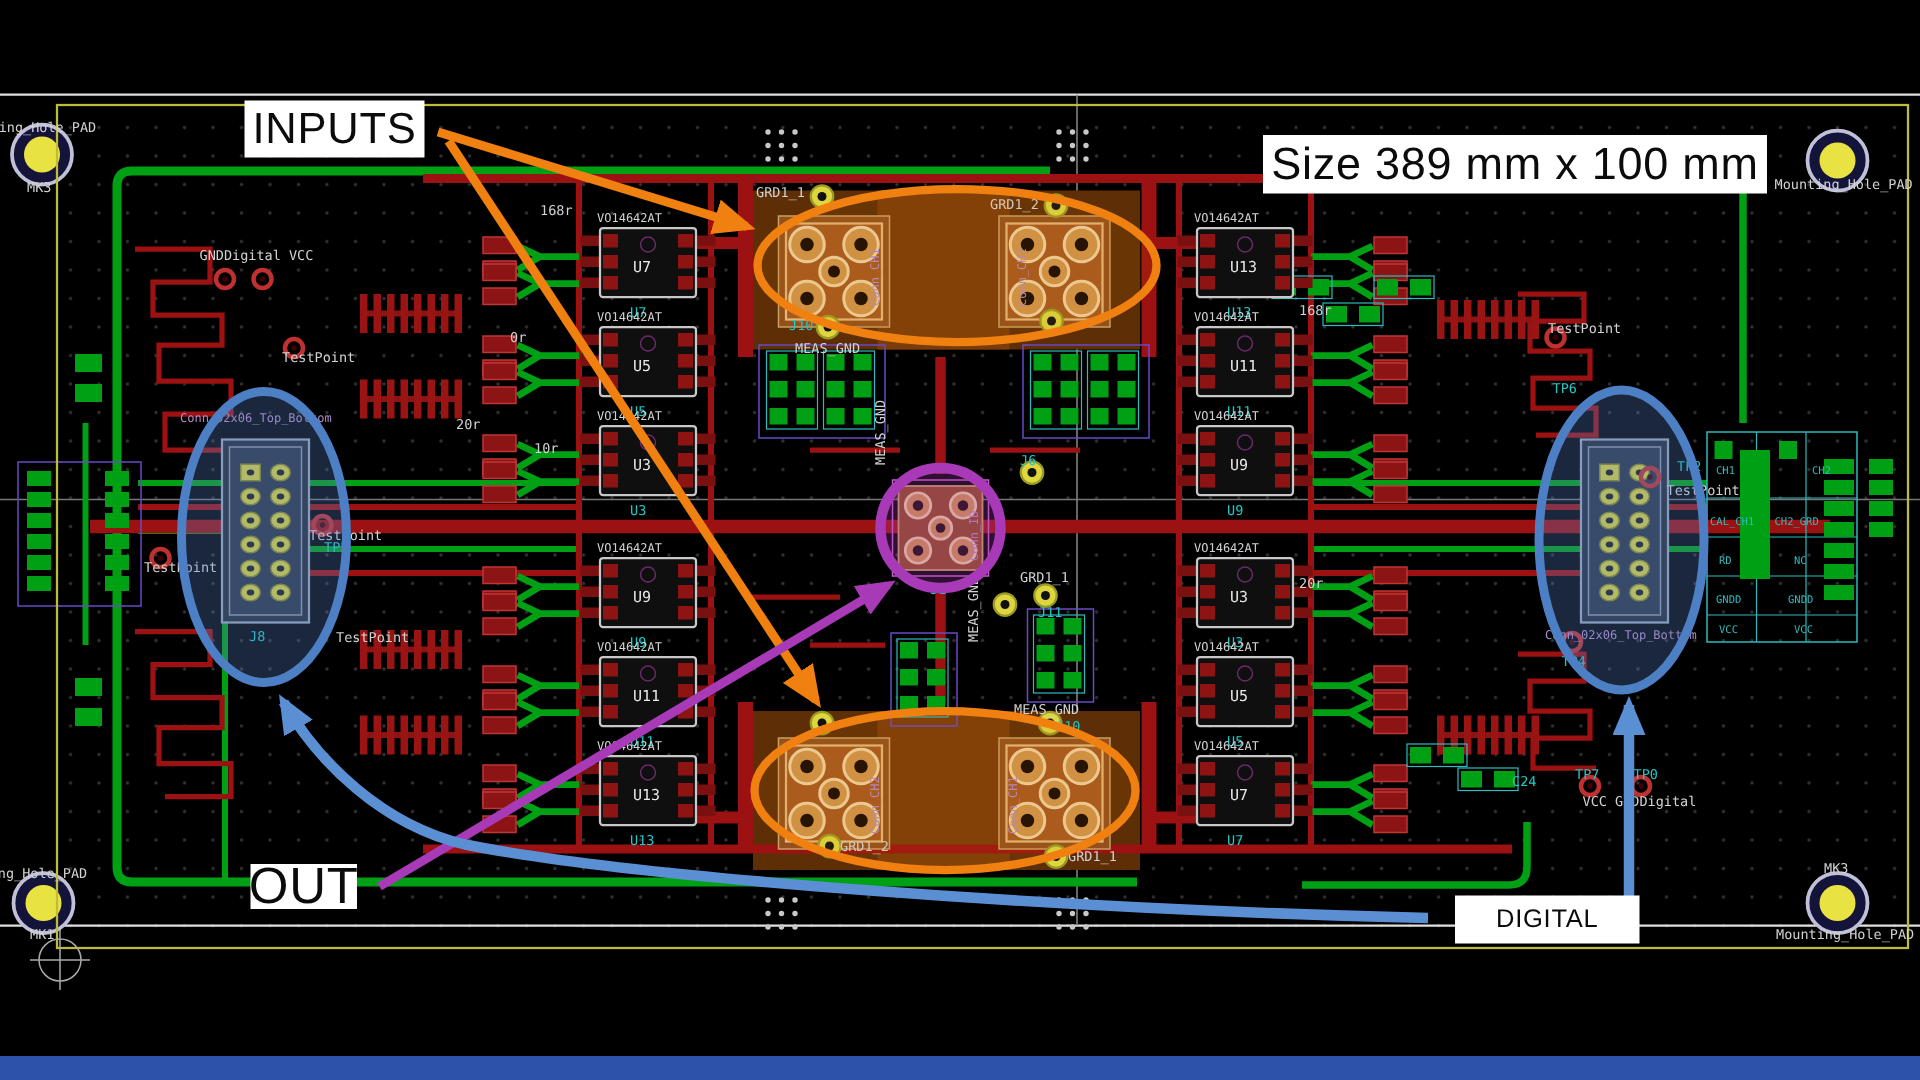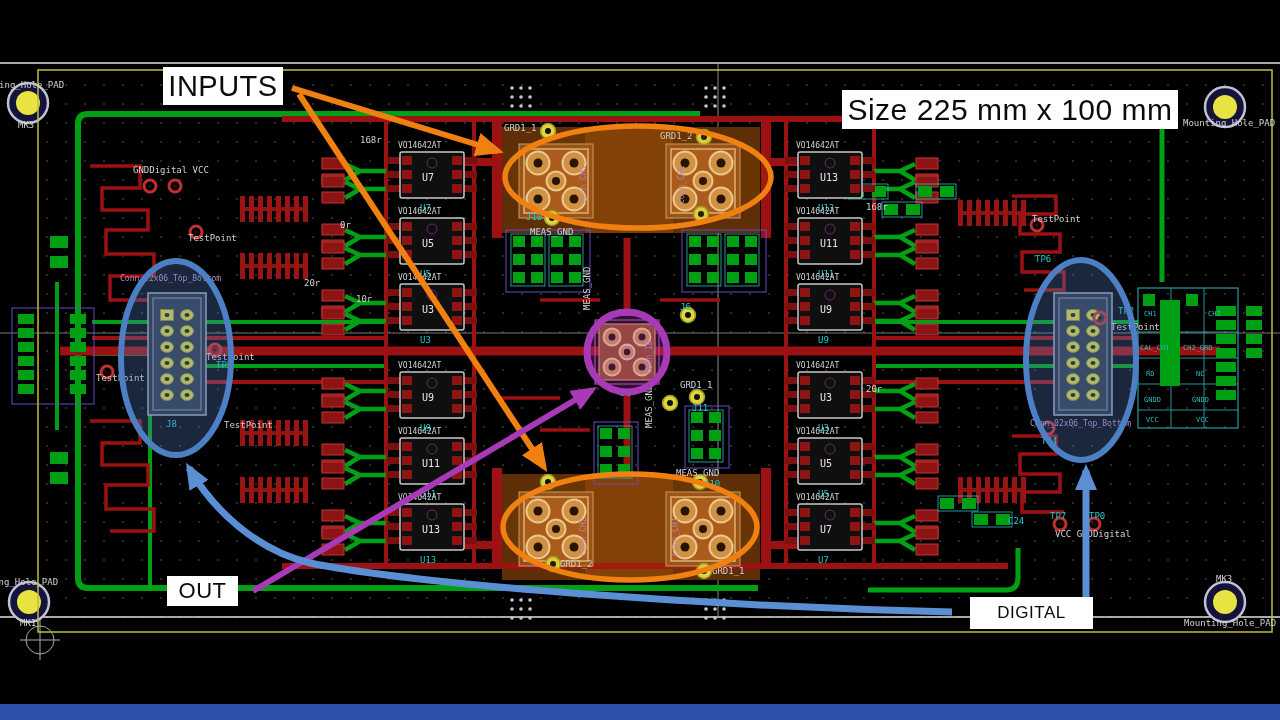--- a/index.html
+++ b/index.html
@@ -4,21 +4,21 @@
 <style>
   html,body{margin:0;padding:0;background:#000;}
   .stage{position:relative;width:1280px;height:720px;background:#000;overflow:hidden;
          font-family:"DejaVu Sans Mono",monospace;}
   svg{position:absolute;left:0;top:0;}
   .anno-label{position:absolute;background:#ffffff;color:#0b0b0b;
               font-family:"Liberation Sans",sans-serif;
               display:flex;align-items:center;justify-content:center;letter-spacing:.5px;}
   #lab-inputs {left:163px;top:67px;width:120px;height:38px;font-size:29px;}
   #lab-size   {left:842px;top:90px;width:336px;height:39px;font-size:30px;}
-  #lab-out    {left:167px;top:576px;width:71px;height:30px;font-size:22px;}
+  #lab-out    {left:167px;top:576px;width:71px;height:30px;font-size:34px;}
   #lab-digital{left:970px;top:597px;width:123px;height:32px;font-size:17px;}
 
   
   text{font-family:"DejaVu Sans Mono",monospace;}
   .silk{fill:#d2d2d2;font-size:9px;}
   .ref{fill:#1ec9c9;font-size:9px;}
   .pname{fill:#b08cc9;font-size:8px;}
   .icref{fill:#e8e8e8;font-size:10px;}
   .part{fill:#d2d2d2;font-size:8px;}
   .tiny{fill:#2dbbbd;font-size:7px;}
@@ -527,16 +527,16 @@
 
     <path d="M292,88 L498,151" stroke="#f08010" stroke-width="6" fill="none" marker-end="url(#mO)"></path>
     <path d="M299,94 L544,467" stroke="#f08010" stroke-width="6" fill="none" marker-end="url(#mO)"></path>
     <path d="M253,591 L592,390" stroke="#a83ab8" stroke-width="6" fill="none" marker-end="url(#mM)"></path>
     <path d="M952,612 C700,606 420,585 310,563 C255,550 212,508 189,468" stroke="#5b8fd4" stroke-width="7" fill="none" marker-end="url(#mB)"></path>
     <path d="M1086,600 L1086,470" stroke="#5b8fd4" stroke-width="7" fill="none" marker-end="url(#mB)"></path>
   </g>
 </svg>
 
 <div class="anno-label" id="lab-inputs">INPUTS</div>
-<div class="anno-label" id="lab-size">Size 225 mm x 100 mm</div>
+<div class="anno-label" id="lab-size">Size 389 mm x 100 mm</div>
 <div class="anno-label" id="lab-out">OUT</div>
 <div class="anno-label" id="lab-digital">DIGITAL</div>
 </div>
 
 </body></html>

